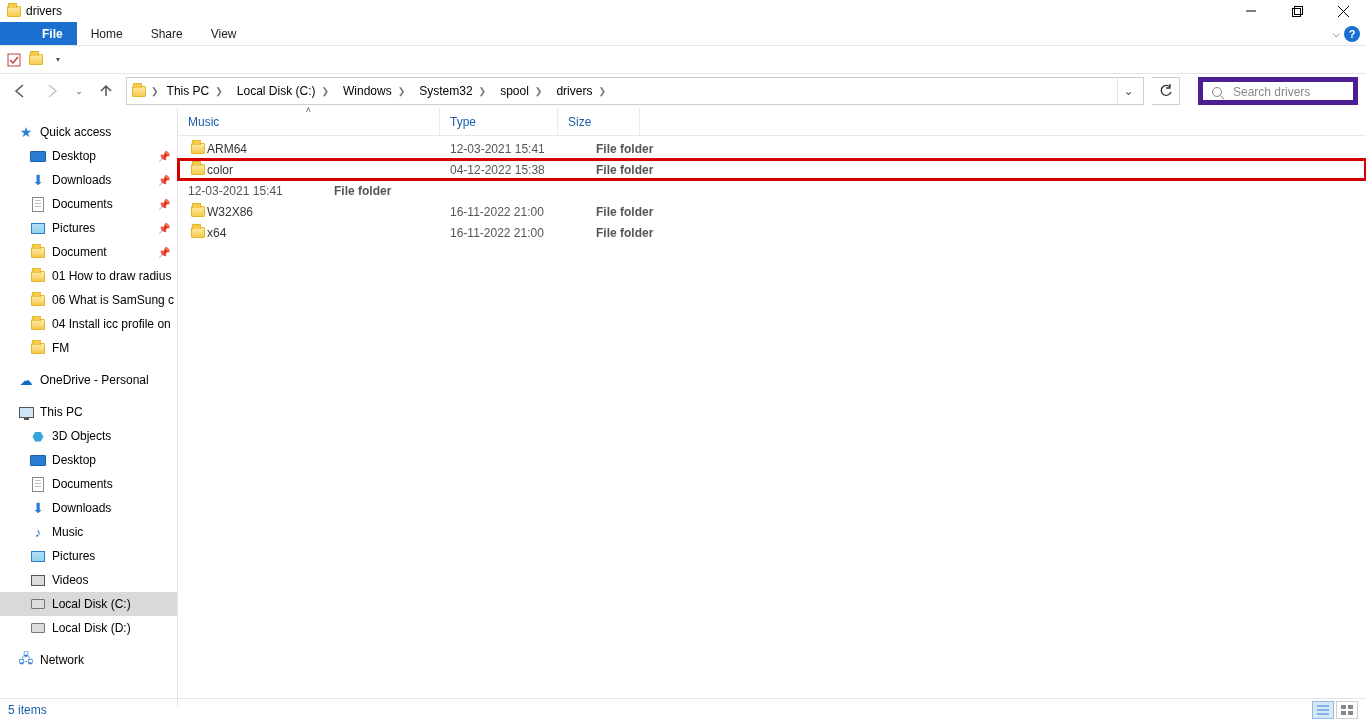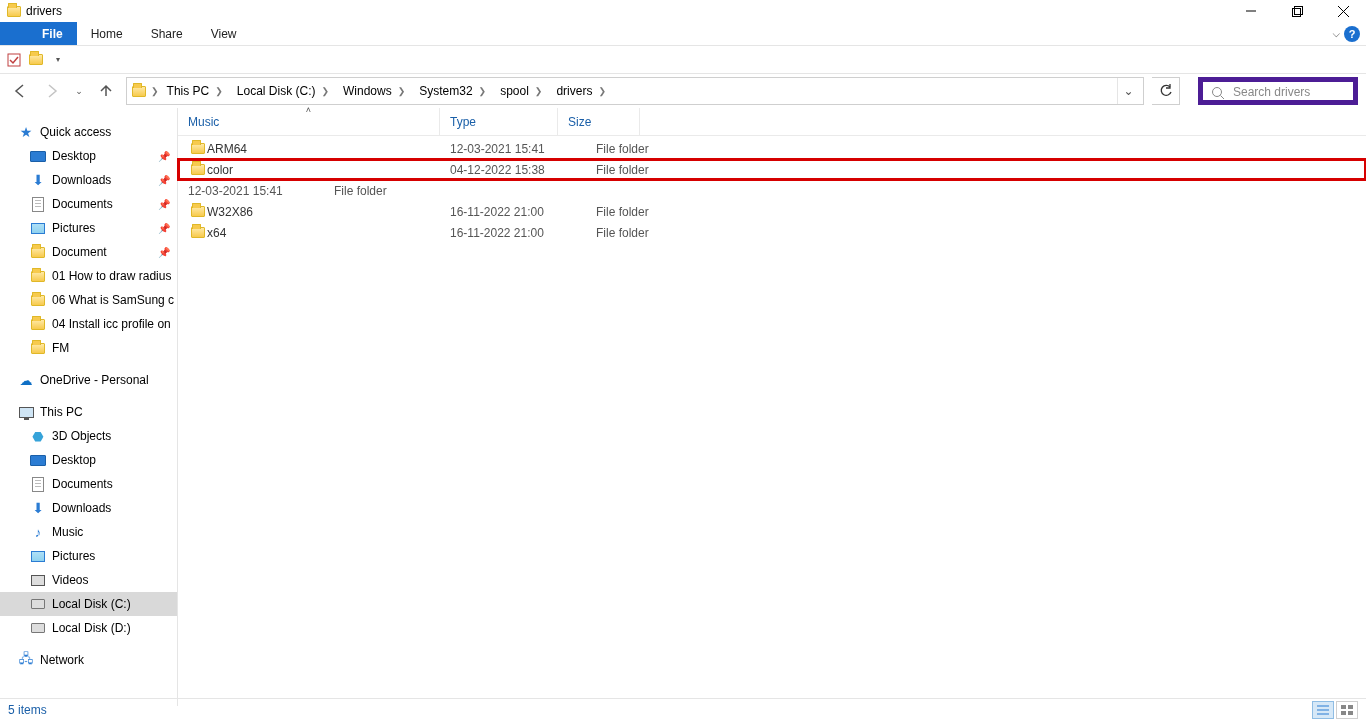--- a/index.html
+++ b/index.html
@@ -104,21 +104,21 @@
   .col.date { width:146px; }
   .col.type { width:118px; }
   .col.size { width:82px;text-align:right; }
   .sort-caret { position:absolute; top:-3px; left:50%; transform:translateX(-50%); font-size:9px; color:#555;}
   .rows { padding-top:2px; }
   .row {
     display:flex; height:21px; align-items:center; font-size:12px; color:#333;
   }
   .row .c-name { width:262px; padding-left:12px; display:flex; align-items:center; gap:1px;}
   .row .c-date { width:146px; padding-left:10px; color:#555;}
-  .row .c-type { width:118px; padding-left:10px; color:#555;}
+  .row .c-type { width:118px; padding-left:10px; color:#555;font-weight:bold;}
   .row .c-size { width:82px; padding-left:10px; color:#555; text-align:right;}
   .row.highlight { outline:3px solid #d60000; outline-offset:-2px; }
   
   .statusbar {
     position:absolute; bottom:0; left:0; right:0; height:22px;
     border-top:1px solid #e5e5e5; display:flex; align-items:center;
     padding:0 8px; color:#1a5fa8; font-size:12px;
   }
   .statusbar .sp{flex:1;}
   .viewbtn { width:22px;height:18px;border:1px solid #cfcfcf;margin-left:2px;display:flex;align-items:center;justify-content:center;}

